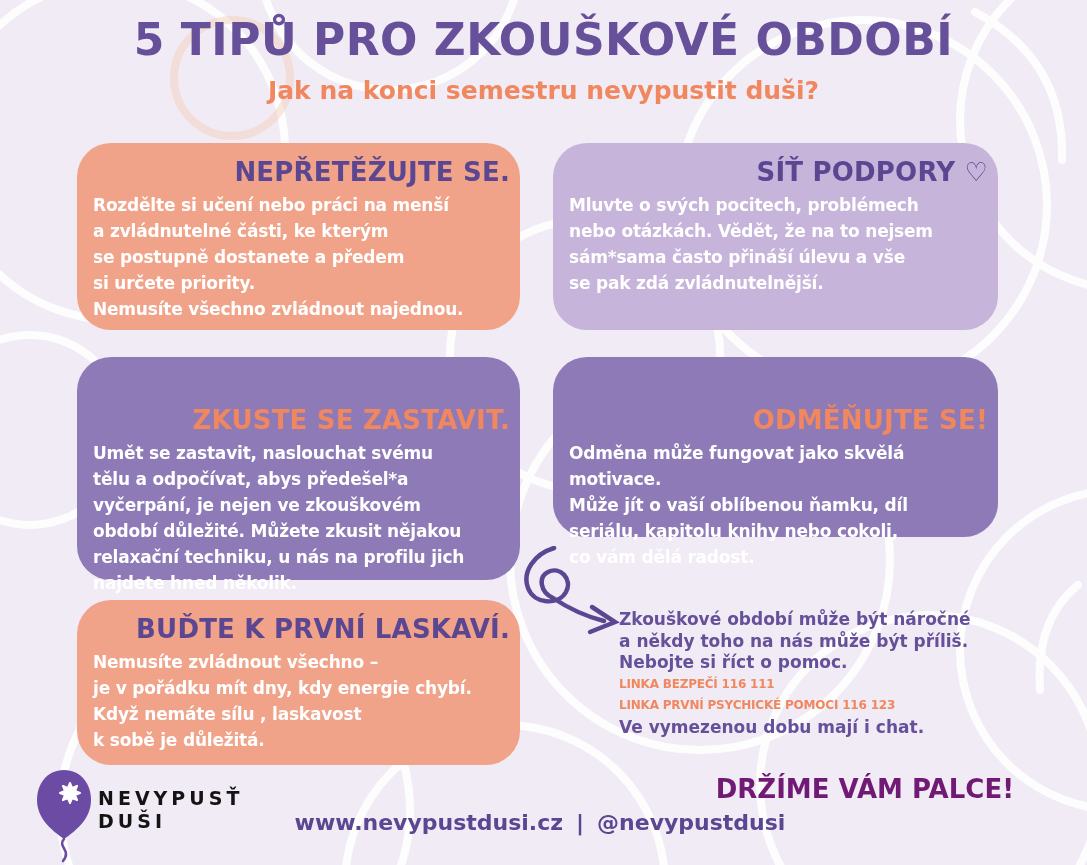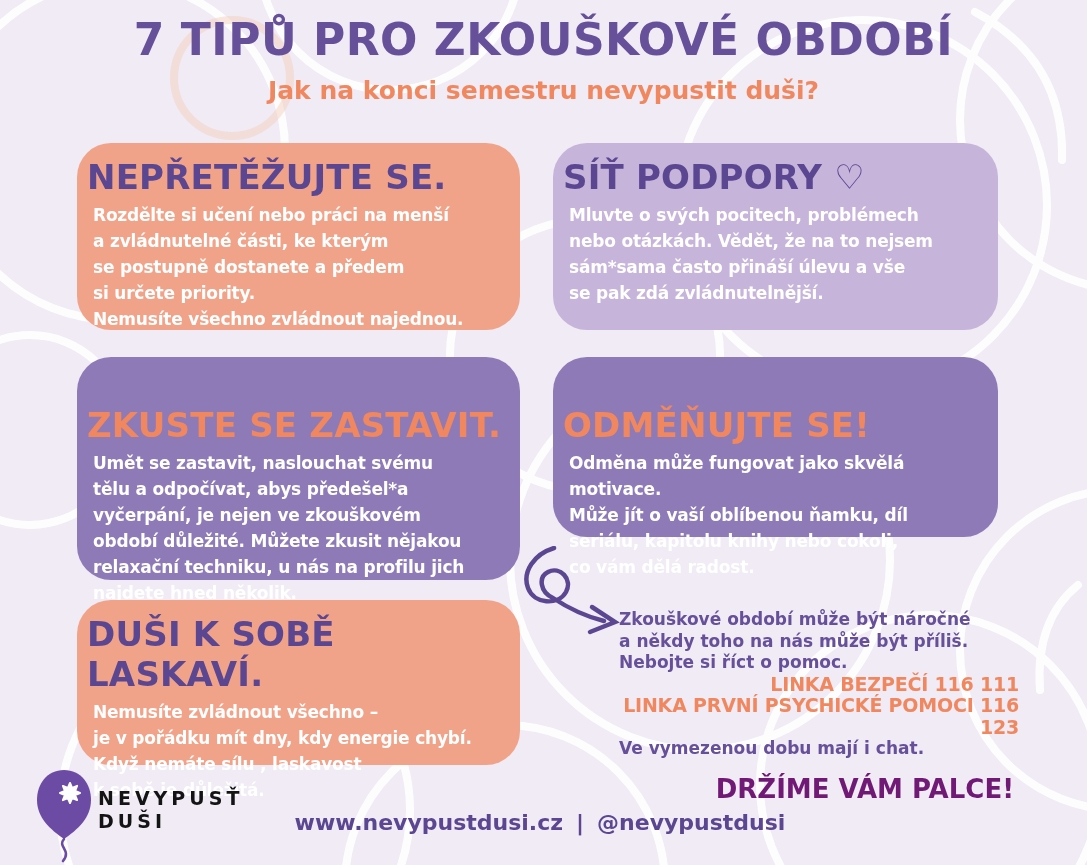--- a/index.html
+++ b/index.html
@@ -4,38 +4,38 @@
 <style>
   html,body{margin:0;padding:0;}
   body{font-family:"DejaVu Sans","Liberation Sans",sans-serif;background:#e9e4ee;}
   .poster{position:relative;width:1087px;height:865px;background:#f0ebf4;overflow:hidden;}
   .bg-swirls{position:absolute;left:0;top:0;width:1087px;height:865px;}
   .page-title{position:absolute;left:0;top:14px;width:1087px;margin:0;text-align:center;
     font-size:44px;font-weight:800;color:#66509a;letter-spacing:0.5px;}
   .page-subtitle{position:absolute;left:0;top:76px;width:1087px;margin:0;text-align:center;
     font-size:25px;font-weight:800;color:#f0875f;}
   .card{position:absolute;border-radius:34px;box-sizing:border-box;}
-  .card-title{margin:14px 10px 0 10px;text-align:left;font-size:34px;font-weight:800;letter-spacing:0.2px;}
+  .card-title{margin:14px 10px 0 10px;text-align:right;font-size:26px;font-weight:800;letter-spacing:0.2px;}
   .card-body{margin:5px 16px 0 0;padding:0 16px;white-space:pre-line;color:#ffffff;
     font-size:17px;font-weight:700;line-height:26px;letter-spacing:-0.2px;}
   .bg-orange{background:#f0a389;}
   .bg-purple{background:#8d7ab7;}
   .bg-lightpurple{background:#c6b4da;}
   .t-purple{color:#5b4691;}
   .t-orange{color:#f0875f;margin-top:48px;}
   .card1{left:77px;top:143px;width:443px;height:187px;}
   .card4{left:553px;top:143px;width:445px;height:187px;}
   .card2{left:77px;top:357px;width:443px;height:223px;}
   .card5{left:553px;top:357px;width:445px;height:180px;}
   .card3{left:77px;top:600px;width:443px;height:165px;}
   .arrow-doodle{position:absolute;left:520px;top:546px;width:120px;height:102px;}
   .help-note{position:absolute;left:619px;top:609px;width:400px;}
   .help-note p{margin:0;white-space:pre-line;font-weight:700;}
   .help-intro,.help-chat{color:#66509a;font-size:17px;line-height:21.5px;}
-  .help-hotline{color:#f0875f;font-size:19px;line-height:21.5px;letter-spacing:-0.2px;text-align:right;}
+  .help-hotline{color:#f0875f;font-size:12px;line-height:21.5px;letter-spacing:-0.2px;}
   .closing{position:absolute;left:620px;top:770px;width:390px;margin:4px;text-align:right;
     font-size:26px;font-weight:800;color:#701a75;}
   .logo{position:absolute;left:34px;top:768px;width:60px;height:96px;}
   .logo-text{position:absolute;left:98px;top:787px;margin:0;color:#141414;
     font-size:19px;font-weight:700;letter-spacing:4px;line-height:23px;white-space:pre-line;}
   .site-row{position:absolute;left:250px;top:810px;width:580px;text-align:center;
     font-size:22px;font-weight:800;color:#5b4691;}
   .site-row .sep{padding:0 13px;font-weight:700;}
   .site-link{cursor:pointer;}
 </style>
@@ -56,21 +56,21 @@
       <circle cx="700" cy="560" r="190"></circle>
       <circle cx="235" cy="810" r="175"></circle>
       <circle cx="505" cy="885" r="160"></circle>
       <circle cx="930" cy="785" r="170"></circle>
       <circle cx="1120" cy="650" r="160"></circle>
       <path d="M 1078 585 Q 1035 620 1040 690"></path>
     </g>
     <circle cx="232" cy="78" r="58" stroke="#f5cdb9" stroke-width="8" fill="none" opacity="0.45"></circle>
   </svg>
 
-  <h1 class="page-title">7 TIPŮ PRO ZKOUŠKOVÉ OBDOBÍ</h1>
+  <h1 class="page-title">5 TIPŮ PRO ZKOUŠKOVÉ OBDOBÍ</h1>
   <h2 class="page-subtitle">Jak na konci semestru nevypustit duši?</h2>
 
   <section class="card card1 bg-orange">
     <h3 class="card-title t-purple">NEPŘETĚŽUJTE SE.</h3>
     <p class="card-body">Rozdělte si učení nebo práci na menší
 a zvládnutelné části, ke kterým
 se postupně dostanete a předem
 si určete priority.
 Nemusíte všechno zvládnout najednou.</p>
   </section>
@@ -96,21 +96,21 @@
   <section class="card card5 bg-purple">
     <h3 class="card-title t-orange">ODMĚŇUJTE SE!</h3>
     <p class="card-body">Odměna může fungovat jako skvělá
 motivace.
 Může jít o vaší oblíbenou ňamku, díl
 seriálu, kapitolu knihy nebo cokoli,
 co vám dělá radost.</p>
   </section>
 
   <section class="card card3 bg-orange">
-    <h3 class="card-title t-purple">DUŠI K SOBĚ LASKAVÍ.</h3>
+    <h3 class="card-title t-purple">BUĎTE K PRVNÍ LASKAVÍ.</h3>
     <p class="card-body">Nemusíte zvládnout všechno –
 je v pořádku mít dny, kdy energie chybí.
 Když nemáte sílu , laskavost
 k sobě je důležitá.</p>
   </section>
 
   <svg class="arrow-doodle" viewBox="0 0 120 102" fill="none" xmlns="http://www.w3.org/2000/svg">
     <g stroke="#5b4691" stroke-width="4.5" stroke-linecap="round" fill="none">
       <path d="M 34 2 C 14 8, 2 26, 8 42 C 14 58, 38 60, 46 46 C 53 33, 40 20, 28 26 C 18 31, 20 46, 33 52 C 48 62, 64 70, 84 75"></path>
       <path d="M 72 61 L 95 76 L 70 86"></path>

